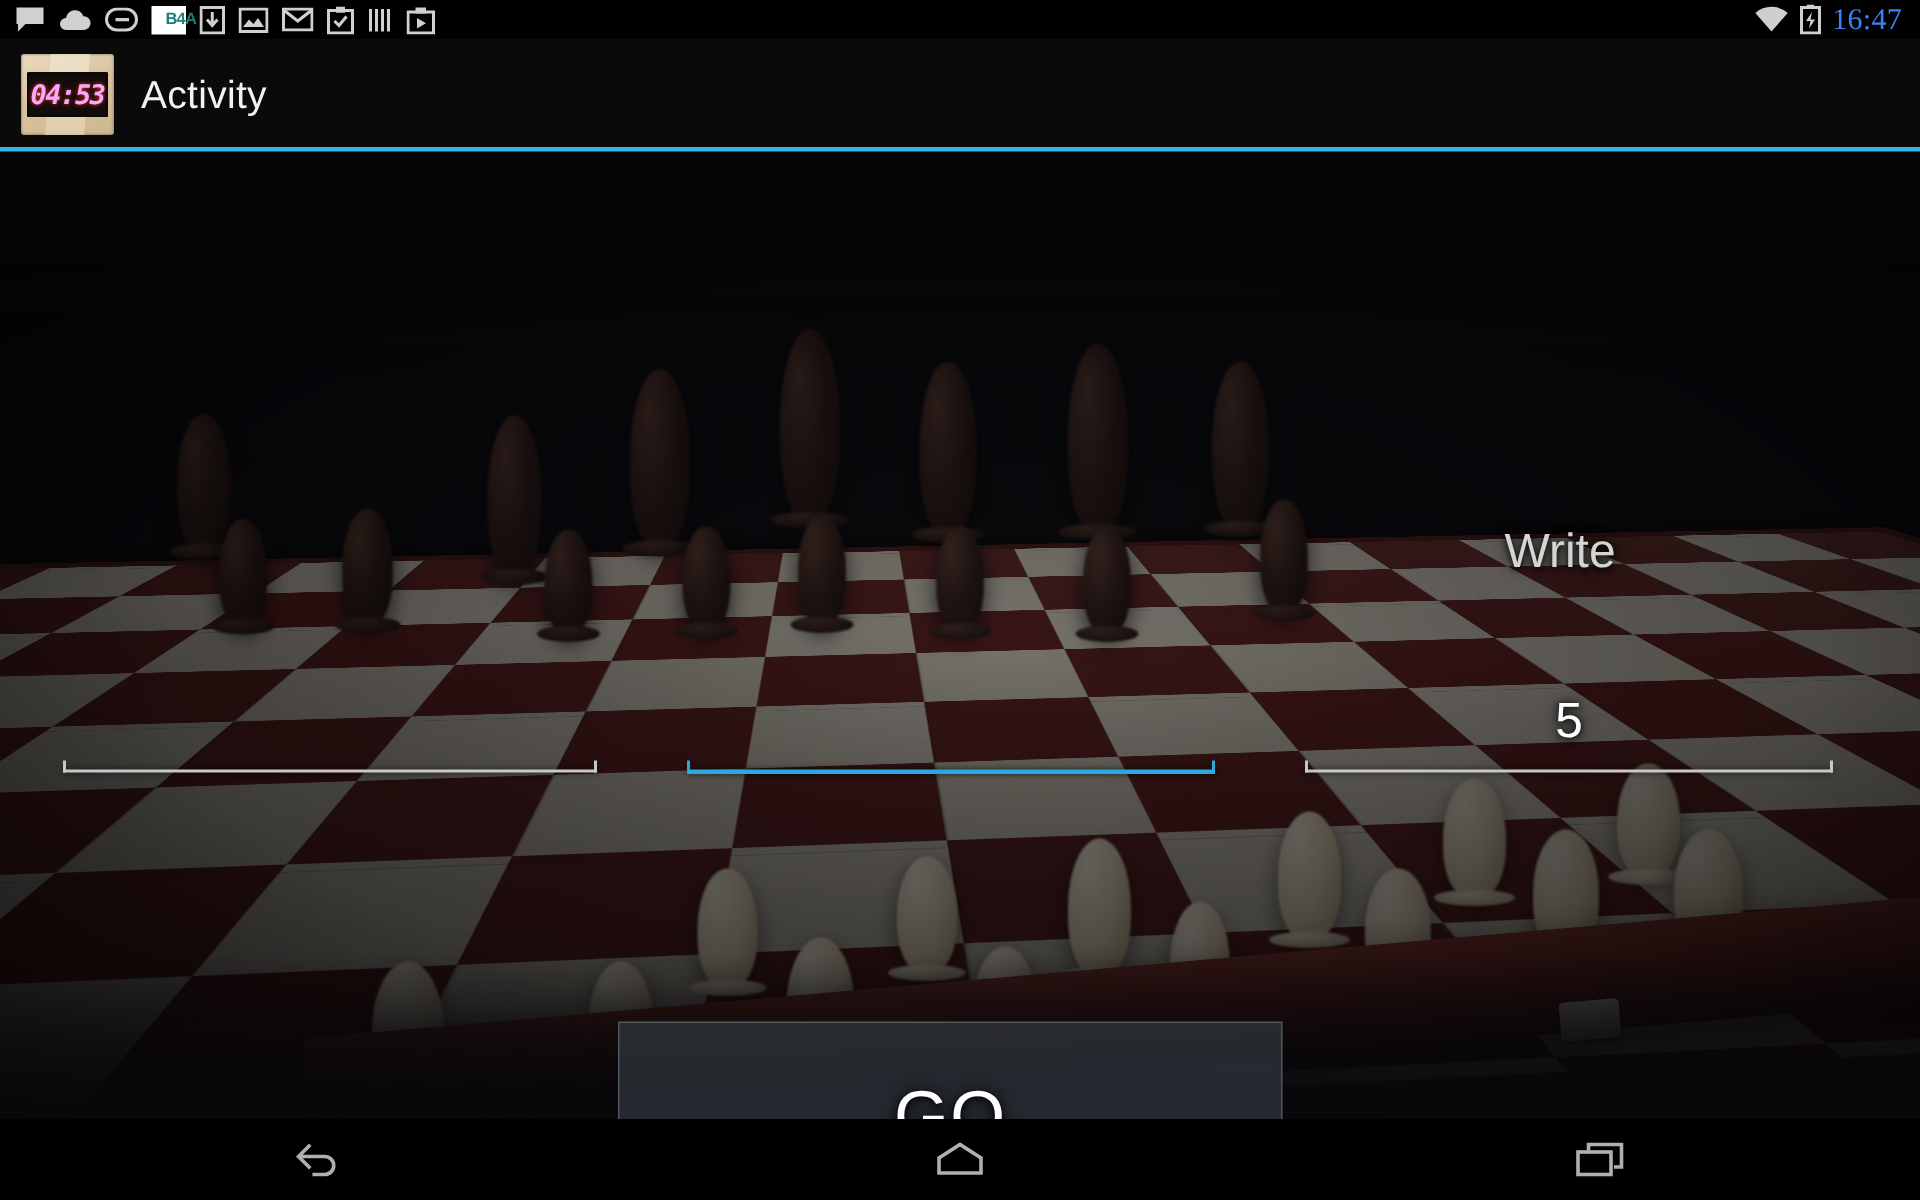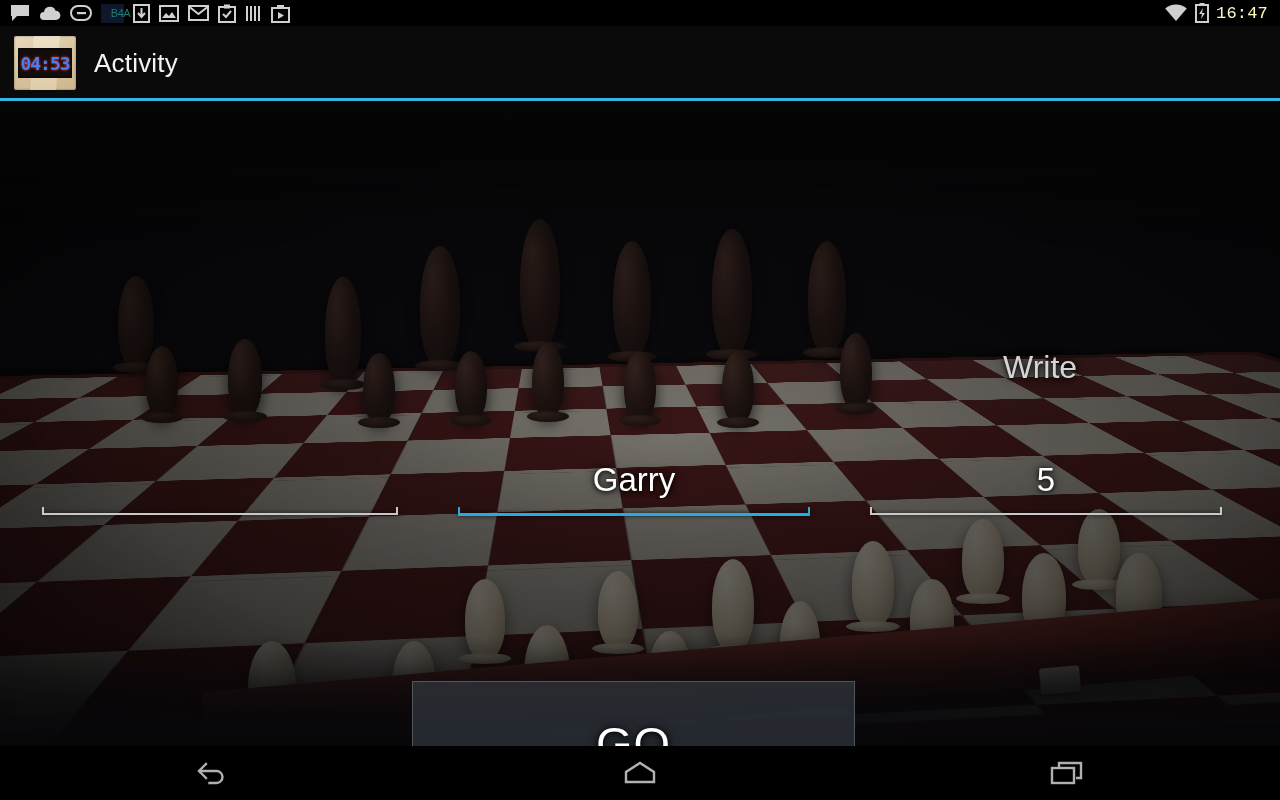--- a/index.html
+++ b/index.html
@@ -21,27 +21,27 @@
     position:absolute; left:0; top:0; width:1280px; height:26px;
     background:#000; z-index:40;
     display:flex; align-items:center;
   }
   #status-left{ display:flex; align-items:center; gap:9px; padding-left:10px; }
   #status-right{
     margin-left:auto; display:flex; align-items:center; gap:7px; padding-right:12px;
   }
   .sicon{ display:block; }
   .clock-text{
-    color:#fef9c3; font-size:17px; letter-spacing:.2px;
-    font-family:Liberation Mono, monospace;
+    color:#3b82f6; font-size:20px; letter-spacing:.2px;
+    font-family:Liberation Serif, serif;
   }
   .b4a-box{
-    width:23px;height:19px;background:#0f172a;
+    width:23px;height:19px;background:#ffffff;
     display:flex;align-items:center;justify-content:center;
-    font-size:11px;color:#1a7f7a;font-weight:normal;
+    font-size:11px;color:#1a7f7a;font-weight:bold;
     font-family:"Liberation Sans", sans-serif; letter-spacing:-.5px;padding-left:16px;
   }
 
   
   #action-bar{
     position:absolute; left:0; top:26px; width:1280px; height:74px;
     background:#0a0a0a; z-index:40;
     display:flex; align-items:center;
   }
   #action-bar-divider{
@@ -62,23 +62,24 @@
     background:linear-gradient(180deg,#f3e7d2,#e2d0ae);
     opacity:.75;
   }
   #app-icon .lcd{
     position:absolute; left:4px; top:12px; right:4px; height:30px;
     background:#120d0b; border-radius:1px;
     display:flex; align-items:center; justify-content:center;
     box-shadow:inset 0 0 3px #000;
   }
   #app-icon .lcd span{
-    color:#3b82f6; font-size:18px; font-weight:bold;
+    color:#f0abfc; font-size:18px; font-weight:bold;
     font-family:"DejaVu Sans Mono", monospace; letter-spacing:-1px;
     text-shadow:0 0 3px #ff2a20;
+    font-style:italic;
   }
   #app-title{
     color:#f2f2f2; font-size:26px; margin-left:18px; font-weight:normal;
     letter-spacing:.2px;
   }
 
   
   #bg{
     position:absolute; left:0; top:101px; width:1280px; height:645px;
     background:#0e0e12; overflow:hidden; z-index:1;
@@ -426,21 +427,20 @@
     <div id="app-title">Activity</div>
   </div>
   <div id="action-bar-divider"></div>
 
   <div id="instruction">Write the name of the players, the time in minutes and click "Go"</div>
 
   <div id="content">
 
     <div class="field-underline" id="underline-p1"></div>
 
-    <input class="field-value" id="value-p2" value="Garry" style="">
     <div class="field-underline focused" id="underline-p2"></div>
 
     <div class="field-label" id="label-time">Write</div>
     <input class="field-value" id="value-time" value="5" style="">
     <div class="field-underline" id="underline-time"></div>
 
     <div id="go-button">
       <span>GO</span>
     </div>
   </div>

